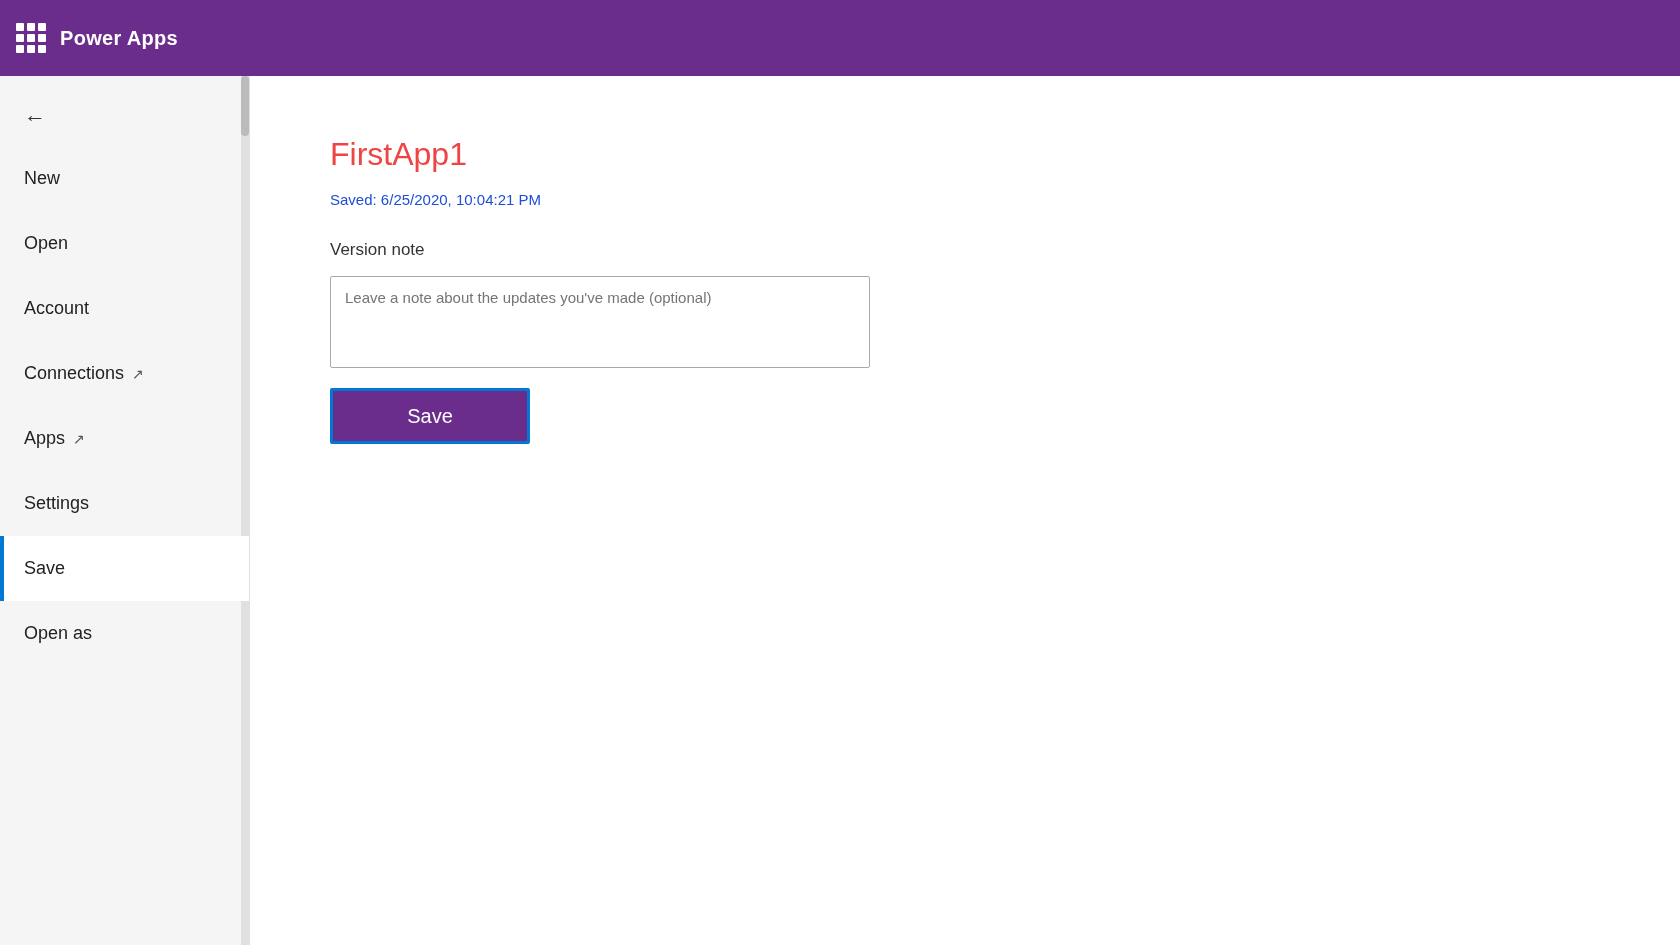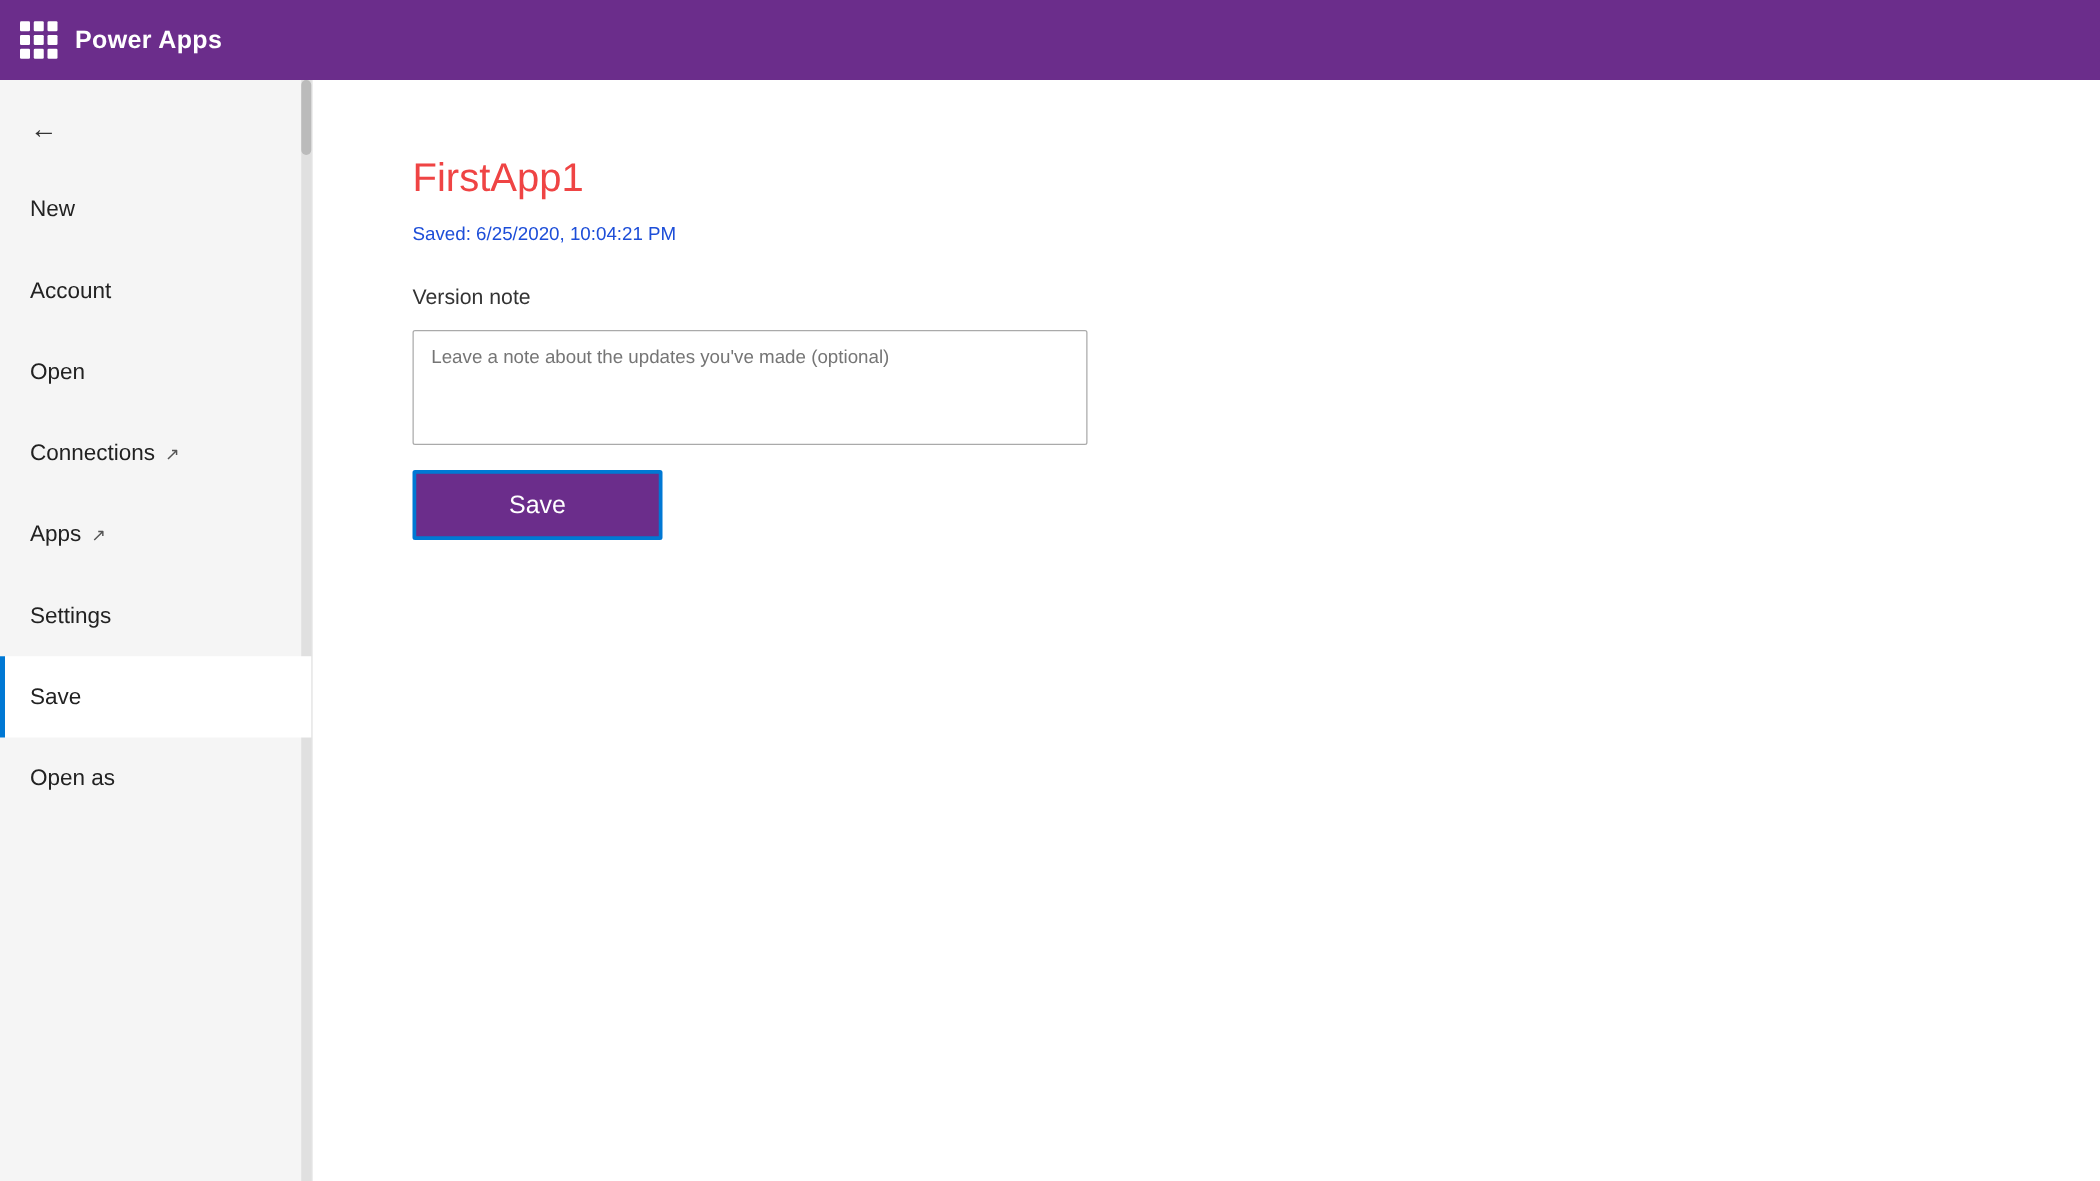--- a/index.html
+++ b/index.html
@@ -13,21 +13,21 @@
       width: 1680px;
       height: 945px;
       overflow: hidden;
       display: flex;
       flex-direction: column;
     }
 
     
     .topbar {
       background-color: #6b2d8b;
-      height: 64px;
+      height: 76px;
       display: flex;
       align-items: center;
       padding: 0 16px;
       gap: 14px;
       flex-shrink: 0;
     }
 
     .topbar-grid-icon {
       display: grid;
       grid-template-columns: repeat(3, 8px);
@@ -209,24 +209,24 @@
 
     <div class="sidebar-scrollbar">
       <div class="sidebar-scrollbar-thumb"></div>
     </div>
 
     <nav class="sidebar-nav">
       <div class="sidebar-item">
         <span>New</span>
       </div>
       <div class="sidebar-item">
+        <span>Open</span>
+      </div>
+      <div class="sidebar-item">
         <span>Account</span>
-      </div>
-      <div class="sidebar-item">
-        <span>Open</span>
       </div>
       <div class="sidebar-item">
         <span>Connections</span>
         <span class="external-icon">↗</span>
       </div>
       <div class="sidebar-item">
         <span>Apps</span>
         <span class="external-icon">↗</span>
       </div>
       <div class="sidebar-item">

